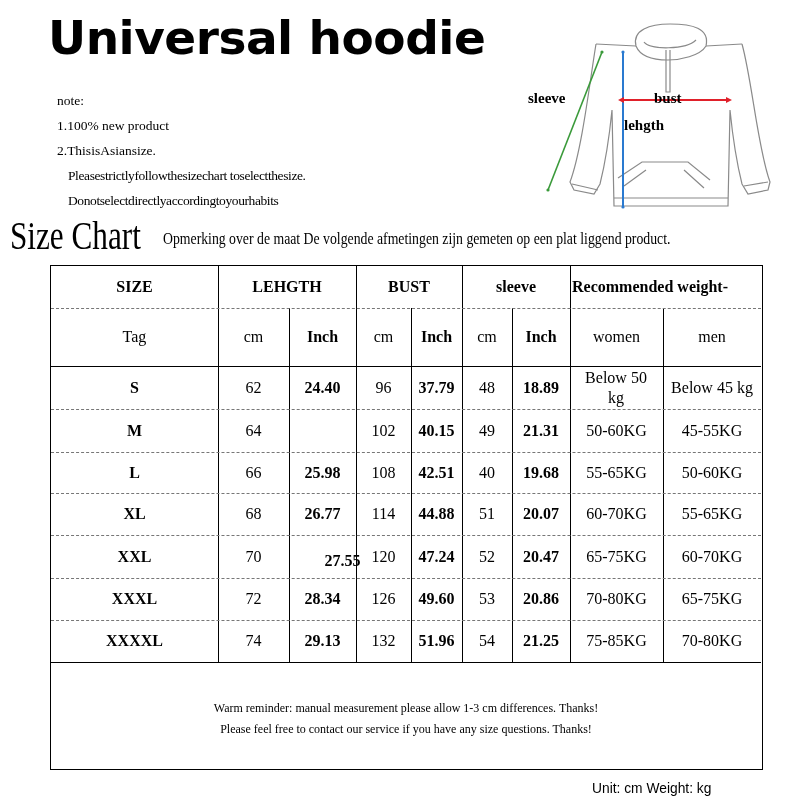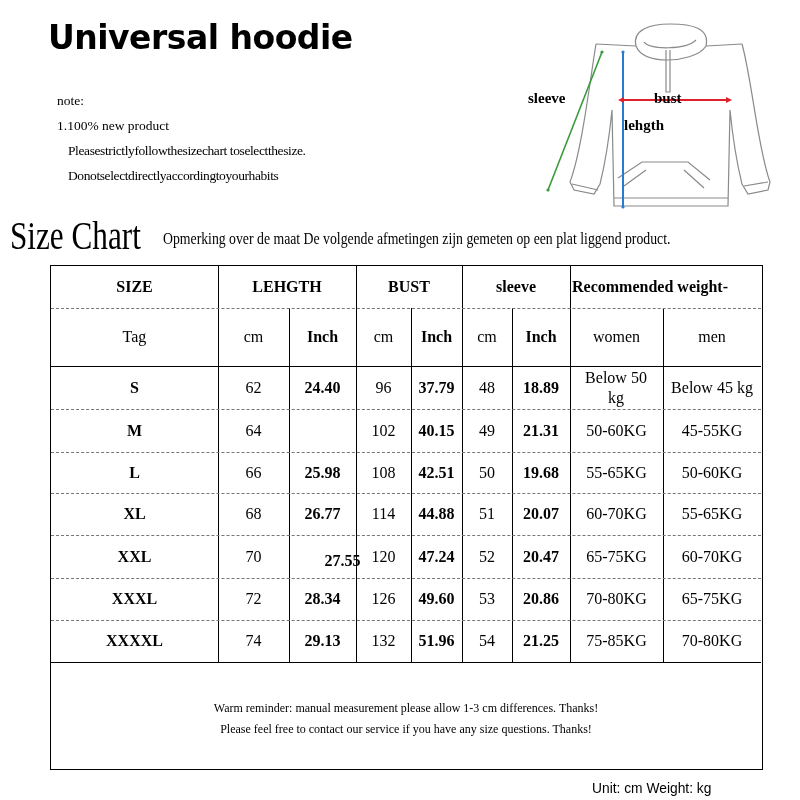--- a/index.html
+++ b/index.html
@@ -1,17 +1,17 @@
 <!DOCTYPE html>
 <html><head>
 <meta charset="utf-8">
 <style>
   html, body { margin:0; padding:0; background:#ffffff; }
   body { width:800px; height:800px; position:relative; overflow:hidden; color:#000; }
-  .title { position:absolute; left:48px; top:6px; font-family:"DejaVu Sans", sans-serif; font-weight:bold; font-size:33px; letter-spacing:-0.5px; line-height:64px; white-space:nowrap; }
+  .title { position:absolute; left:48px; top:6px; font-family:"DejaVu Sans", sans-serif; font-weight:bold; font-size:47px; letter-spacing:-0.5px; line-height:64px; white-space:nowrap; }
   .notes { position:absolute; left:57px; top:88px; font-family:"Liberation Serif", serif; font-size:13.5px; line-height:25px; }
   .notes div { white-space:nowrap; }
   .notes .indent { padding-left:11px; letter-spacing:-0.4px; }
   .diagram { position:absolute; left:520px; top:10px; width:280px; height:200px; }
   .diagram svg { width:280px; height:200px; display:block; }
   .diag-label { position:absolute; font-family:"Liberation Serif", serif; font-weight:bold; font-size:15px; white-space:nowrap; }
   .sc-title { position:absolute; left:10px; top:212px; font-family:"Liberation Serif", serif; font-size:40px; line-height:48px; transform:scaleX(0.78); transform-origin:left top; white-space:nowrap; }
   .sc-sub { position:absolute; left:163px; top:229px; font-family:"Liberation Serif", serif; font-size:16px; line-height:20px; transform:scaleX(0.86); transform-origin:left top; white-space:nowrap; }
   .table { position:absolute; left:50px; top:265px; width:713px; height:505px; border:1.5px solid #000; box-sizing:border-box; }
   .cell { position:absolute; display:flex; align-items:center; justify-content:center; text-align:center; font-family:"Liberation Serif", serif; font-size:16px; line-height:20px; box-sizing:border-box; }
@@ -23,20 +23,21 @@
   .unit { position:absolute; left:592px; top:779px; font-family:"Liberation Sans", sans-serif; font-size:15px; white-space:nowrap; transform:scaleX(0.92); transform-origin:left top; }
 </style>
 </head>
 <body>
 
 <div class="title">Universal hoodie</div>
 
 <div class="notes">
   <div>note:</div>
   <div>1.100% new product</div>
+  <div>2.ThisisAsiansize.</div>
   <div class="indent">Pleasestrictlyfollowthesizechart toselectthesize.</div>
   <div class="indent">Donotselectdirectlyaccordingtoyourhabits</div>
 </div>
 
 <div class="diagram">
   <svg viewBox="0 0 280 200">
     <g fill="none" stroke="#8a8a8a" stroke-width="1.2">
 
       <path d="M116 36 C112 20 130 14 150 14 C172 14 190 18 186 36 C180 46 160 50 148 50 C132 50 120 46 116 36 Z"></path>
       <path d="M124 32 C130 40 166 40 176 30"></path>
@@ -132,21 +133,21 @@
     <div class="cell" style="left:519px; top:0; width:93px; height:43px;">50-60KG</div>
     <div class="cell" style="left:612px; top:0; width:98px; height:43px;">45-55KG</div>
   </div>
 
   <div style="position:absolute; left:0; top:186px; width:710px; height:41px;">
     <div class="cell b" style="left:0; top:0; width:167px; height:41px;">L</div>
     <div class="cell" style="left:167px; top:0; width:71px; height:41px;">66</div>
     <div class="cell b" style="left:238px; top:0; width:67px; height:41px;">25.98</div>
     <div class="cell" style="left:305px; top:0; width:55px; height:41px;">108</div>
     <div class="cell b" style="left:360px; top:0; width:51px; height:41px;">42.51</div>
-    <div class="cell" style="left:411px; top:0; width:50px; height:41px;">50</div>
+    <div class="cell" style="left:411px; top:0; width:50px; height:41px;">40</div>
     <div class="cell b" style="left:461px; top:0; width:58px; height:41px;">19.68</div>
     <div class="cell" style="left:519px; top:0; width:93px; height:41px;">55-65KG</div>
     <div class="cell" style="left:612px; top:0; width:98px; height:41px;">50-60KG</div>
   </div>
 
   <div style="position:absolute; left:0; top:227px; width:710px; height:42px;">
     <div class="cell b" style="left:0; top:0; width:167px; height:42px;">XL</div>
     <div class="cell" style="left:167px; top:0; width:71px; height:42px;">68</div>
     <div class="cell b" style="left:238px; top:0; width:67px; height:42px;">26.77</div>
     <div class="cell" style="left:305px; top:0; width:55px; height:42px;">114</div>

